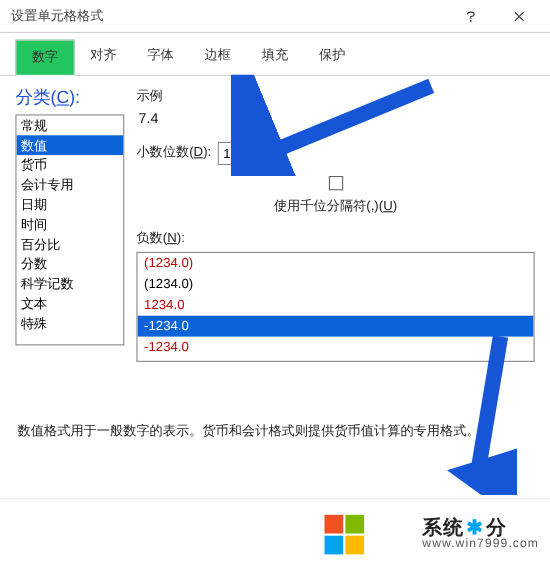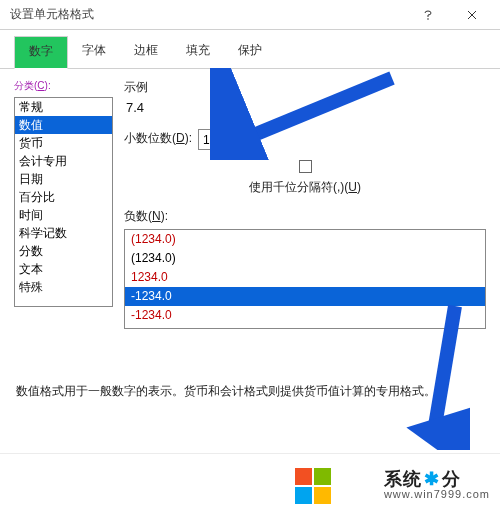--- a/index.html
+++ b/index.html
@@ -14,21 +14,21 @@
     .win-btn svg { width: 10px; height: 10px; }
 
     
     .tabs { display: flex; padding: 6px 14px 0 14px; border-bottom: 1px solid #d0d0d0; }
     .tab { padding: 6px 14px 8px 14px; font-size: 12px; color: #333; cursor: pointer; }
     .tab.active { border: 1px solid #d0d0d0; border-bottom: 1px solid #fff; margin-bottom: -1px; background: #22c55e; }
 
     
     .body { display: flex; padding: 10px 14px 0 14px; }
     .left-col { width: 96px; }
-    .left-label { margin-bottom: 4px; font-size: 10px; color: #a21caf; }
+    .left-label { margin-bottom: 4px; font-size: 16px; color: #1d4ed8; }
     .left-label u { text-decoration: underline; }
     .category-list { width: 99px; height: 210px; border: 1px solid #888; background: #fff; overflow-y: scroll; position: relative; }
     .category-list::-webkit-scrollbar { width: 15px; }
     .category-list::-webkit-scrollbar-track { background: #f0f0f0; }
     .category-list::-webkit-scrollbar-thumb { background: #c1c1c1; }
     .cat-item { padding: 1px 4px; font-size: 12px; line-height: 16px; white-space: nowrap; }
     .cat-item.sel { background: #0a64d8; color: #fff; }
 
     .right-col { flex: 1; padding-left: 14px; width: 0; }
     .row-label { font-size: 12px; color: #222; margin-bottom: 2px; }
@@ -89,42 +89,43 @@
         <svg viewBox="0 0 10 10">
             <line x1="1" y1="1" x2="9" y2="9" stroke="#333" stroke-width="1"></line>
             <line x1="9" y1="1" x2="1" y2="9" stroke="#333" stroke-width="1"></line>
           </svg>
       </div>
     </div>
   </div>
 
   <div class="tabs">
     <div class="tab active">数字</div>
+    <div class="tab">对齐</div>
     <div class="tab">字体</div>
     <div class="tab">边框</div>
     <div class="tab">填充</div>
     <div class="tab">保护</div>
   </div>
 
   <div class="body">
 
     <div class="left-col">
       <div class="left-label">
         <span>分类(</span><u>C</u><span>):</span>
       </div>
       <div class="category-list">
         <div class="cat-item">常规</div>
         <div class="cat-item sel">数值</div>
         <div class="cat-item">货币</div>
         <div class="cat-item">会计专用</div>
         <div class="cat-item">日期</div>
+        <div class="cat-item">时间</div>
         <div class="cat-item">百分比</div>
-        <div class="cat-item">时间</div>
+        <div class="cat-item">分数</div>
         <div class="cat-item">科学记数</div>
-        <div class="cat-item">分数</div>
         <div class="cat-item">文本</div>
         <div class="cat-item">特殊</div>
       </div>
     </div>
 
     <div class="right-col">
       <div class="row-label">示例</div>
       <div class="example-val">7.4</div>
 
       <div class="row-dec">

